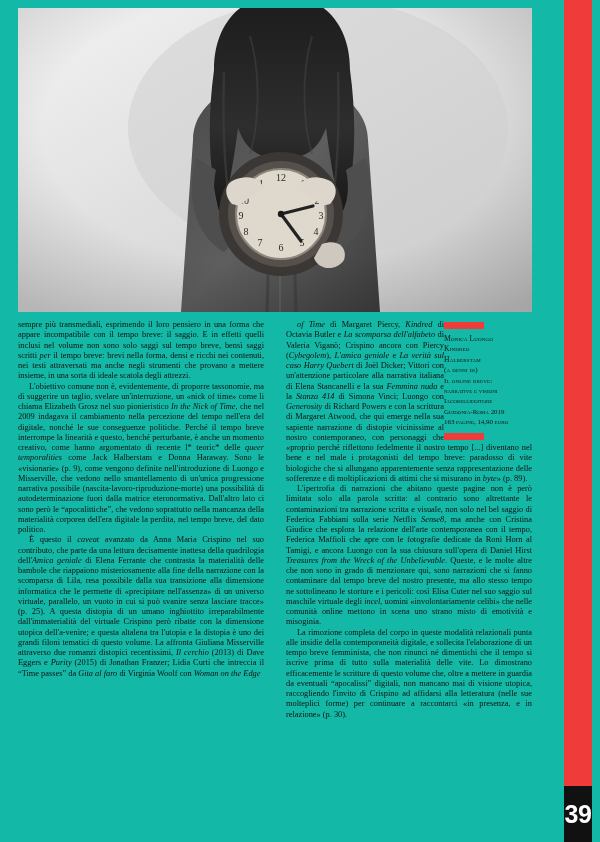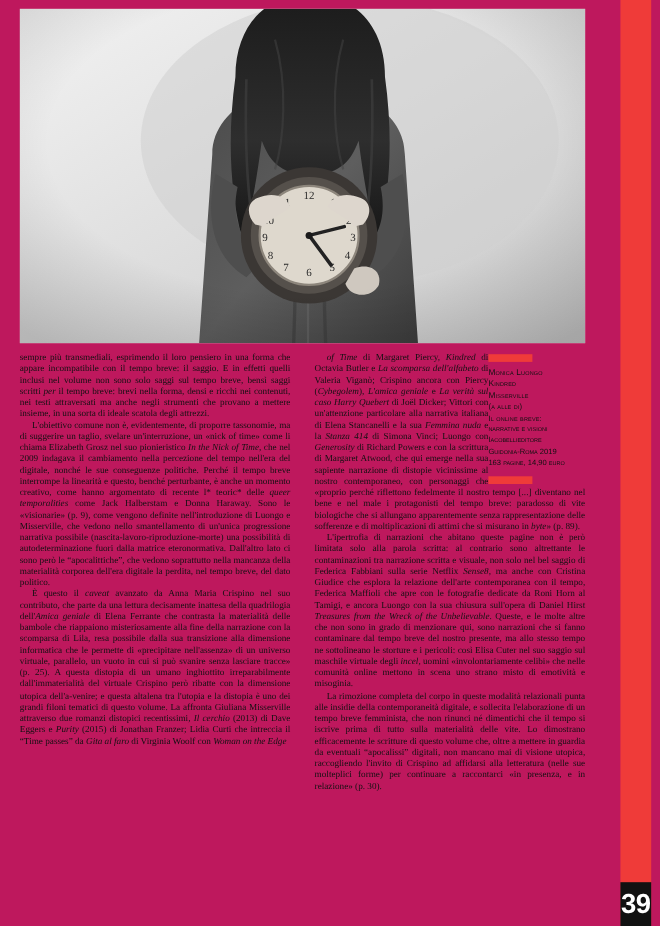--- a/index.html
+++ b/index.html
@@ -5,21 +5,21 @@
   * { box-sizing: border-box; margin: 0; padding: 0; }
   html, body {
     width: 600px; height: 842px;
     background: #ffffff;
     font-family: "Liberation Serif", serif;
     overflow: hidden;
   }
   .page {
     position: relative;
     width: 600px; height: 842px;
-    background: #be185d;
+    background: #14b8a6;
   }
 
   
   .rail {
     position: absolute;
     top: 0; right: 8px;
     width: 28px; height: 842px;
     background: #ef3b39;
   }
   .rail-top-label {
@@ -49,21 +49,21 @@
     font-family: "Liberation Sans", sans-serif;
     font-weight: bold;
     font-size: 9.4px;
     letter-spacing: 0.3px;
     white-space: nowrap;
     text-align: left;
   }
   .folio {
     position: absolute;
     right: 8px; bottom: 0;
-    width: 28px; height: 40px;
+    width: 28px; height: 56px;
     background: #111111;
     color: #ffffff;
     display: flex;
     align-items: center;
     justify-content: center;
     font-family: "Liberation Sans", sans-serif;
     font-weight: bold;
     font-size: 25px;
     letter-spacing: -0.5px;
   }
@@ -99,21 +99,21 @@
   .col p { text-indent: 11px; margin: 0; }
   .col p.noind { text-indent: 0; }
   .col i, .col em { font-style: italic; margin-top: 12px; }
 
   
   .bookbox {
     float: right;
     width: 88px;
     margin: 2px 0 3px 9px;
     shape-outside: content-box;
-    font-family: Liberation Sans, sans-serif;
+    font-family: Liberation Serif, serif;
     color: #111;
   }
   .bookbox .bar {
     width: 40px; height: 7px;
     background: #ef3b39;
     margin-bottom: 5px;
   }
   .bookbox .bar.bottom { margin: 5px 0 0 0; }
   .bookbox .line {
     font-variant: small-caps;
@@ -220,22 +220,22 @@
     <div class="col col-left">
         <p class="noind">sempre più transmediali, esprimendo il loro pensiero in una forma che appare incompatibile con il tempo breve: il saggio. E in effetti quelli inclusi nel volume non sono solo saggi sul tempo breve, bensì saggi scritti <i>per</i> il tempo breve: brevi nella forma, densi e ricchi nei contenuti, nei testi attraversati ma anche negli strumenti che provano a mettere insieme, in una sorta di ideale scatola degli attrezzi.</p>
         <p>L'obiettivo comune non è, evidentemente, di proporre tassonomie, ma di suggerire un taglio, svelare un'interruzione, un «nick of time» come li chiama Elizabeth Grosz nel suo pionieristico <i>In the Nick of Time</i>, che nel 2009 indagava il cambiamento nella percezione del tempo nell'era del digitale, nonché le sue conseguenze politiche. Perché il tempo breve interrompe la linearità e questo, benché perturbante, è anche un momento creativo, come hanno argomentato di recente l* teoric* delle <i>queer temporalities</i> come Jack Halberstam e Donna Haraway. Sono le «visionarie» (p. 9), come vengono definite nell'introduzione di Luongo e Misserville, che vedono nello smantellamento di un'unica progressione narrativa possibile (nascita-lavoro-riproduzione-morte) una possibilità di autodeterminazione fuori dalla matrice eteronormativa. Dall'altro lato ci sono però le “apocalittiche”, che vedono soprattutto nella mancanza della materialità corporea dell'era digitale la perdita, nel tempo breve, del dato politico.</p>
         <p>È questo il <i>caveat</i> avanzato da Anna Maria Crispino nel suo contributo, che parte da una lettura decisamente inattesa della quadrilogia dell'<i>Amica geniale</i> di Elena Ferrante che contrasta la materialità delle bambole che riappaiono misteriosamente alla fine della narrazione con la scomparsa di Lila, resa possibile dalla sua transizione alla dimensione informatica che le permette di «precipitare nell'assenza» di un universo virtuale, parallelo, un vuoto in cui si può svanire senza lasciare tracce» (p. 25). A questa distopia di un umano inghiottito irreparabilmente dall'immaterialità del virtuale Crispino però ribatte con la dimensione utopica dell'a-venire; e questa altalena tra l'utopia e la distopia è uno dei grandi filoni tematici di questo volume. La affronta Giuliana Misserville attraverso due romanzi distopici recentissimi, <i>Il cerchio</i> (2013) di Dave Eggers e <i>Purity</i> (2015) di Jonathan Franzer; Lidia Curti che intreccia il “Time passes” da <i>Gita al faro</i> di Virginia Woolf con <i>Woman on the Edge</i></p>
       </div>
     <div class="col col-right">
       <div class="bookbox">
         <div class="bar"></div>
         <div class="line">Monica Luongo</div>
         <div class="line">Kindred</div>
-        <div class="line">Misserville</div>
-        <div class="line sc">(a alle di)</div>
+        <div class="line">Halberstam</div>
+        <div class="line sc">(a densi di)</div>
         <div class="line sc">Il online breve:</div>
         <div class="line small">narrative e visioni</div>
         <div class="line small">Iacobellieditore</div>
         <div class="line small">Guidonia-Roma 2019</div>
         <div class="line small">163 pagine, 14,90 euro</div>
         <div class="bar bottom"></div>
       </div>
     <p><i>of Time</i> di Margaret Piercy, <i>Kindred</i> di Octavia Butler e <i>La scomparsa dell'alfabeto</i> di Valeria Viganò; Crispino ancora con Piercy (<i>Cybegolem</i>), <i>L'amica geniale</i> e <i>La verità sul caso Harry Quebert</i> di Joël Dicker; Vittori con un'attenzione particolare alla narrativa italiana di Elena Stancanelli e la sua <i>Femmina nuda</i> e la <i>Stanza 414</i> di Simona Vinci; Luongo con <i>Generosity</i> di Richard Powers e con la scrittura di Margaret Atwood, che qui emerge nella sua sapiente narrazione di distopie vicinissime al nostro contemporaneo, con personaggi che «proprio perché riflettono fedelmente il nostro tempo [...] diventano nel bene e nel male i protagonisti del tempo breve: paradosso di vite biologiche che si allungano apparentemente senza rappresentazione delle sofferenze e di moltiplicazioni di attimi che si misurano in <i>byte</i>» (p. 89).</p>
         <p>L'ipertrofia di narrazioni che abitano queste pagine non è però limitata solo alla parola scritta: al contrario sono altrettante le contaminazioni tra narrazione scritta e visuale, non solo nel bel saggio di Federica Fabbiani sulla serie Netflix <i>Sense8</i>, ma anche con Cristina Giudice che esplora la relazione dell'arte contemporanea con il tempo, Federica Maffioli che apre con le fotografie dedicate da Roni Horn al Tamigi, e ancora Luongo con la sua chiusura sull'opera di Daniel Hirst <i>Treasures from the Wreck of the Unbelievable</i>. Queste, e le molte altre che non sono in grado di menzionare qui, sono narrazioni che si fanno contaminare dal tempo breve del nostro presente, ma allo stesso tempo ne sottolineano le storture e i pericoli: così Elisa Cuter nel suo saggio sul maschile virtuale degli <i>incel</i>, uomini «involontariamente celibi» che nelle comunità online mettono in scena uno strano misto di emotività e misoginia.</p>
         <p>La rimozione completa del corpo in queste modalità relazionali punta alle insidie della contemporaneità digitale, e sollecita l'elaborazione di un tempo breve femminista, che non rinunci né dimentichi che il tempo si iscrive prima di tutto sulla materialità delle vite. Lo dimostrano efficacemente le scritture di questo volume che, oltre a mettere in guardia da eventuali “apocalissi” digitali, non mancano mai di visione utopica, raccogliendo l'invito di Crispino ad affidarsi alla letteratura (nelle sue molteplici forme) per continuare a raccontarci «in presenza, e in relazione» (p. 30).</p>

